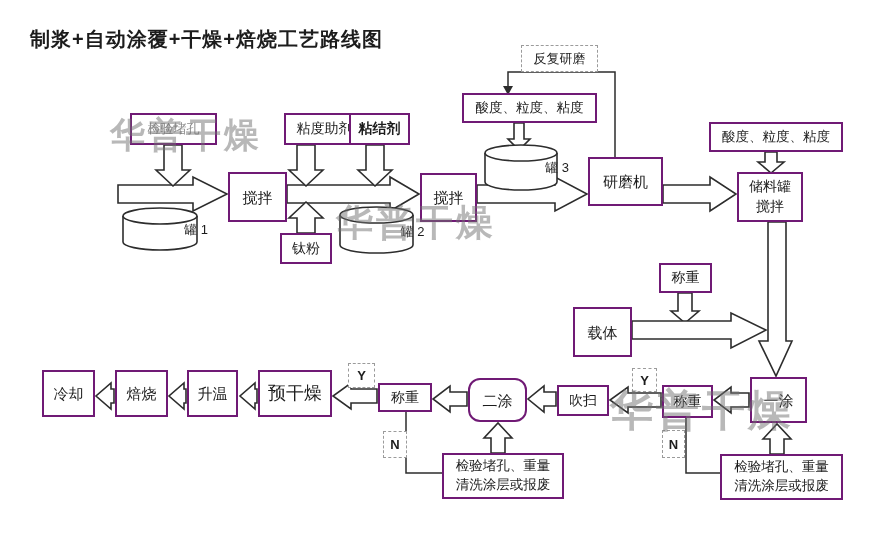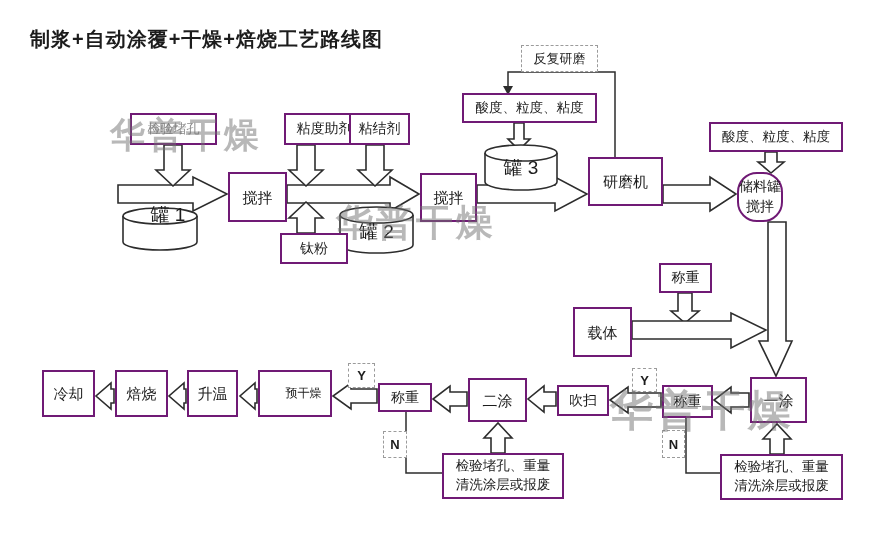--- a/index.html
+++ b/index.html
@@ -20,21 +20,21 @@
   .small{font-size:13.5px;}
   .dashedbox{
     position:absolute;box-sizing:border-box;border:1px dashed #9b9b9b;background:#fff;
     display:flex;align-items:center;justify-content:center;text-align:center;
     font-size:13px;z-index:2;
   }
   .yn{font-weight:600;font-size:13px;}
   .faint{color:#8d8d8d;font-size:13px;}
   .cyl-label{
     position:absolute;display:flex;align-items:center;justify-content:center;
-    font-size:19px;z-index:2;white-space:nowrap;
+    font-size:13px;z-index:2;white-space:nowrap;padding-left:36px;
   }
   .wm{
     position:absolute;font-weight:bold;color:#737373;opacity:.5;z-index:4;
     letter-spacing:3px;white-space:nowrap;pointer-events:none;
   }
   #wm1{left:110px;top:112px;font-size:35px;}
   #wm2{left:336px;top:198px;font-size:37px;}
   #wm3{left:610px;top:382px;font-size:43px;}
 </style>
 </head>
@@ -84,52 +84,52 @@
       <polyline points="406,412 406,473 442,473"></polyline>
       <polyline points="686,418 686,473 720,473"></polyline>
     </g>
     <polygon points="503,86 513,86 508,95" fill="#2d2d2d"></polygon>
   </svg>
 
   <div id="title">制浆+自动涂覆+干燥+焙烧工艺路线图</div>
 
   <div class="box faint" style="left:130px;top:113px;width:87px;height:32px;">检验堵孔</div>
   <div class="box" style="left:264px;top:113px;width:81px;height:32px;margin-left:20px;">粘度助剂</div>
-  <div class="box" style="left:349px;top:113px;width:61px;height:32px;">粘结剂</div>
+  <div class="box" style="left:349px;top:113px;width:61px;height:32px;font-weight:bold;">粘结剂</div>
   <div class="box" style="left:228px;top:172px;width:59px;height:50px;font-size:15px;">搅拌</div>
   <div class="box" style="left:420px;top:173px;width:57px;height:49px;font-size:15px;">搅拌</div>
-  <div class="box" style="left:280px;top:233px;width:68px;height:31px;text-align:right;">钛粉</div>
+  <div class="box" style="left:280px;top:233px;width:52px;height:31px;text-align:right;">钛粉</div>
   <div class="dashedbox" style="left:521px;top:45px;width:77px;height:27px;">反复研磨</div>
   <div class="box small" style="left:462px;top:93px;width:135px;height:30px;">酸度、粒度、粘度</div>
   <div class="box" style="left:588px;top:157px;width:75px;height:49px;font-size:15px;">研磨机</div>
   <div class="box small" style="left:709px;top:122px;width:134px;height:30px;">酸度、粒度、粘度</div>
-  <div class="box" style="left:737px;top:172px;width:46px;height:50px;border-radius:20px;">储料罐
+  <div class="box" style="left:737px;top:172px;width:66px;height:50px;">储料罐
 搅拌</div>
   <div class="box" style="left:659px;top:263px;width:53px;height:30px;">称重</div>
   <div class="box" style="left:573px;top:307px;width:59px;height:50px;font-size:15px;">载体</div>
   <div class="box" style="left:750px;top:377px;width:57px;height:46px;font-size:15px;">一涂</div>
   <div class="box" style="left:662px;top:385px;width:51px;height:33px;">称重</div>
   <div class="box" style="left:557px;top:385px;width:52px;height:31px;">吹扫</div>
-  <div class="box" style="left:468px;top:378px;width:59px;height:44px;font-size:15px;">二涂</div>
+  <div class="box" style="left:468px;top:378px;width:59px;height:44px;font-size:15px;border-radius:12px;">二涂</div>
   <div class="box" style="left:378px;top:383px;width:54px;height:29px;">称重</div>
-  <div class="box" style="left:258px;top:370px;width:74px;height:47px;font-size:12px;padding-left:17px;">预干燥</div>
+  <div class="box" style="left:258px;top:370px;width:74px;height:47px;font-size:18px;">预干燥</div>
   <div class="box" style="left:187px;top:370px;width:51px;height:47px;font-size:15px;">升温</div>
   <div class="box" style="left:115px;top:370px;width:53px;height:47px;font-size:15px;">焙烧</div>
   <div class="box" style="left:42px;top:370px;width:53px;height:47px;font-size:15px;">冷却</div>
   <div class="box small" style="left:442px;top:453px;width:122px;height:46px;">检验堵孔、重量
 清洗涂层或报废</div>
   <div class="box small" style="left:720px;top:454px;width:123px;height:46px;">检验堵孔、重量
 清洗涂层或报废</div>
 
   <div class="dashedbox yn" style="left:348px;top:363px;width:27px;height:25px;">Y</div>
   <div class="dashedbox yn" style="left:383px;top:431px;width:24px;height:27px;">N</div>
   <div class="dashedbox yn" style="left:632px;top:368px;width:25px;height:24px;">Y</div>
   <div class="dashedbox yn" style="left:662px;top:430px;width:23px;height:28px;">N</div>
 
-  <div class="cyl-label" style="left:123px;top:204px;width:74px;height:22px;margin-left:8px;">罐 1</div>
+  <div class="cyl-label" style="left:123px;top:219px;width:74px;height:22px;">罐 1</div>
   <div class="cyl-label" style="left:340px;top:221px;width:73px;height:22px;">罐 2</div>
   <div class="cyl-label" style="left:485px;top:157px;width:72px;height:22px;">罐 3</div>
 
   <div class="wm" id="wm1">华普干燥</div>
   <div class="wm" id="wm2">华普干燥</div>
   <div class="wm" id="wm3">华普干燥</div>
 
 </div>
 
 </body></html>

